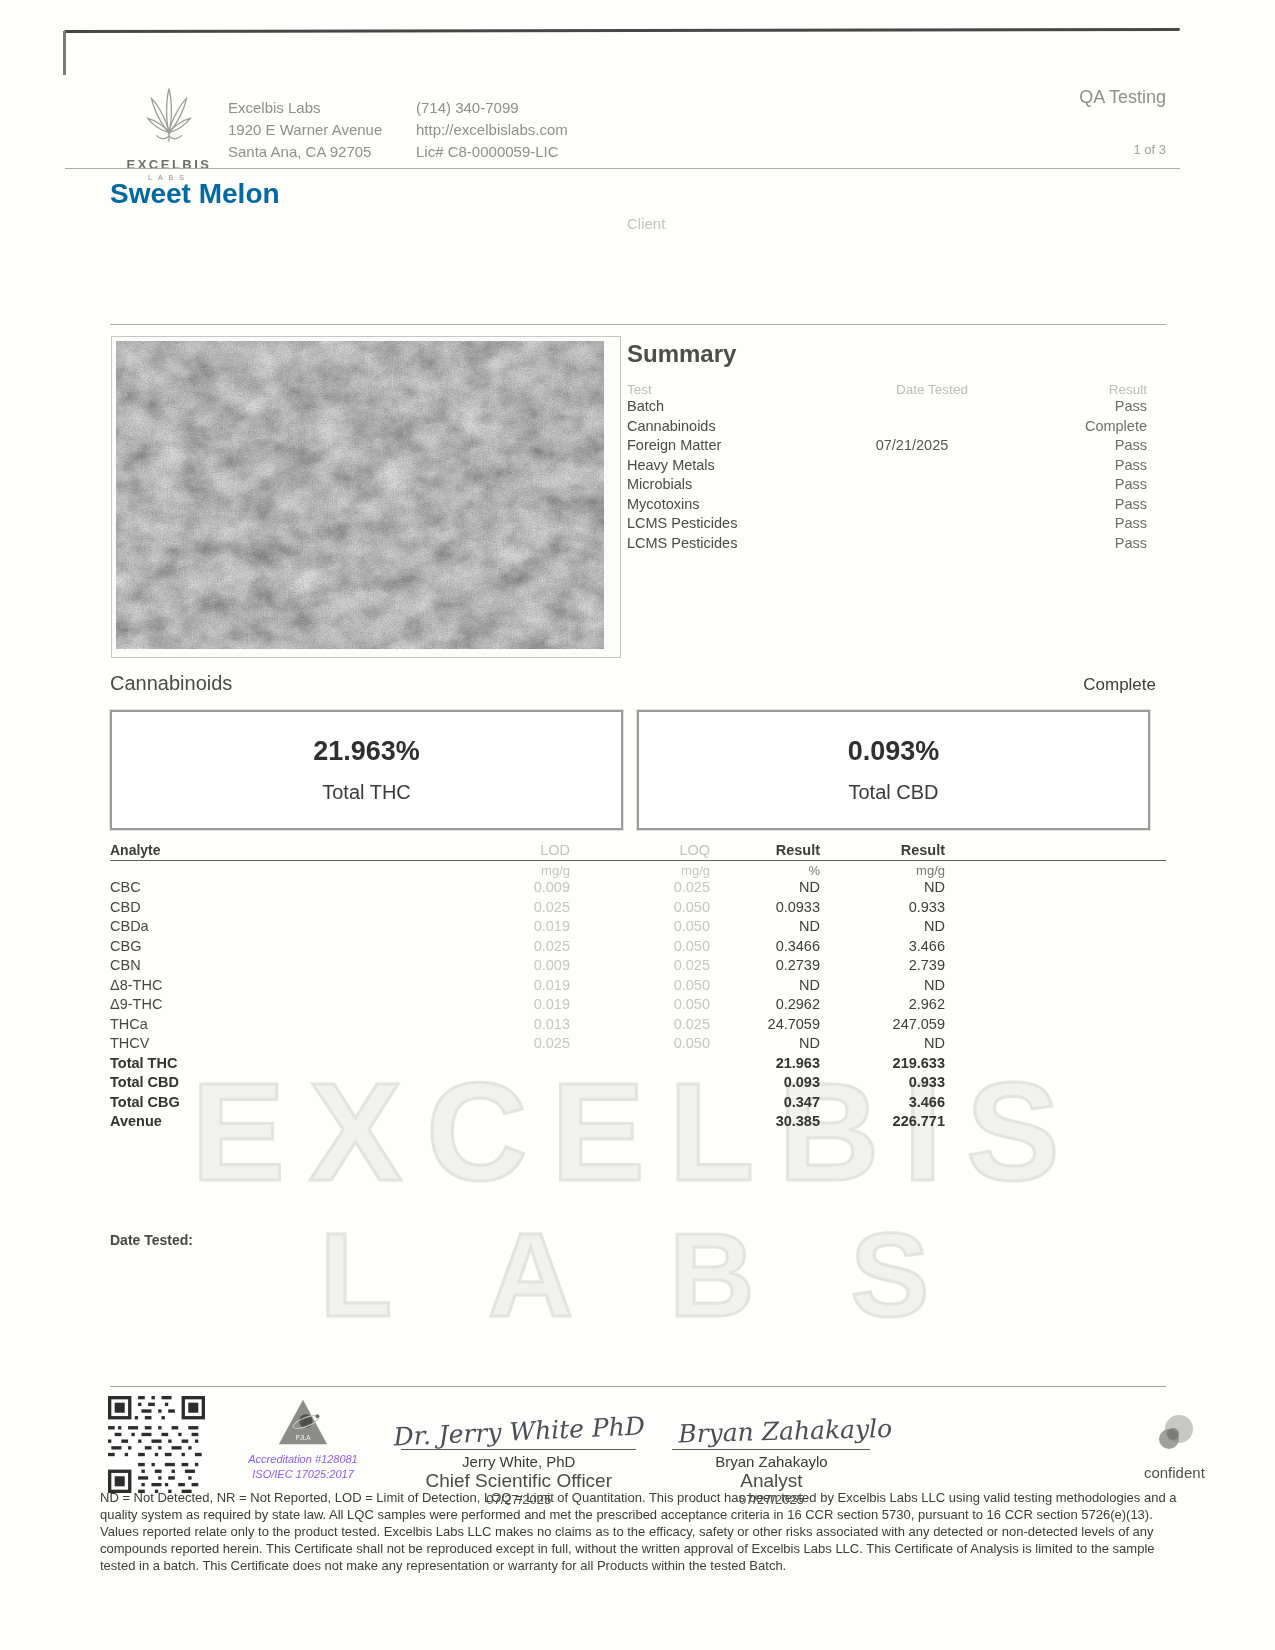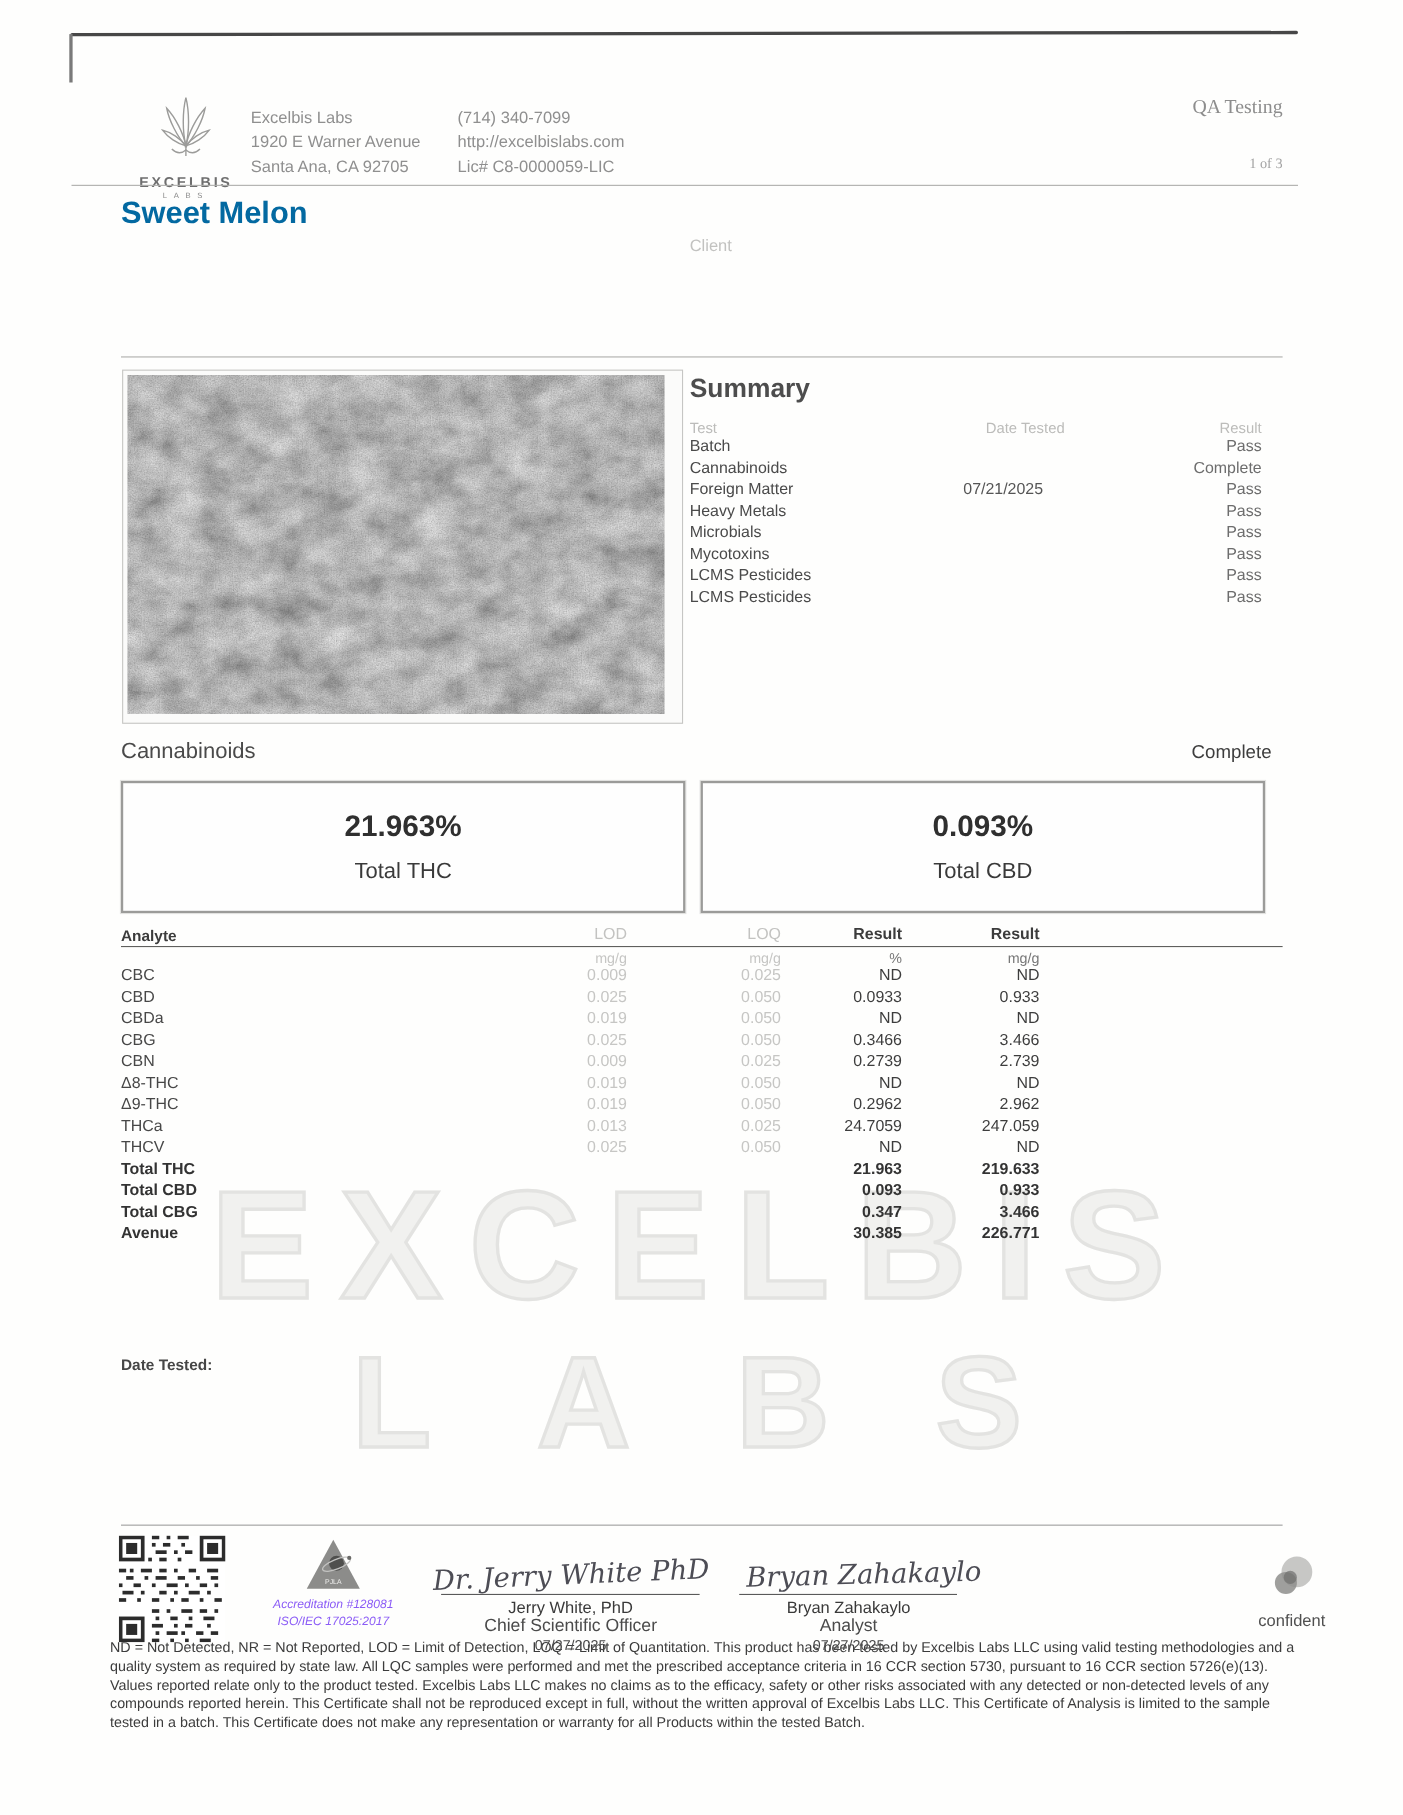--- a/index.html
+++ b/index.html
@@ -11,21 +11,21 @@
   .scan-top-line { position:absolute; top:29px; left:64px; width:1116px; height:3px; background:#474747; border-radius:2px; transform:rotate(-0.1deg); z-index:2; }
   .scan-fold { position:absolute; top:31px; left:63px; width:3px; height:44px; background:#7a7a7a; z-index:2; }
 
   
   .header { top:85px; left:110px; width:1056px; display:flex; align-items:flex-start; color:#8f8f8f; }
   .logo-block { width:118px; text-align:center; }
   .logo-name { font-size:13px; letter-spacing:2.5px; color:#6e6e6e; font-weight:bold; margin-top:2px; }
   .logo-sub { font-size:7px; letter-spacing:6px; color:#8a8a8a; margin-top:2px; }
   .lab-info { width:188px; margin-left:0; font-size:15px; line-height:22px; padding-top:12px; }
   .contact-info { width:270px; font-size:15px; line-height:22px; padding-top:12px; }
-  .qa-block { margin-left:auto; text-align:right; display:flex; flex-direction:column; align-items:flex-end; height:72px; justify-content:space-between; padding-top:2px;font-family:Liberation Serif, serif; }
+  .qa-block { margin-left:auto; text-align:right; display:flex; flex-direction:column; align-items:flex-end; height:72px; justify-content:space-between; padding-top:2px; }
   .qa-title { font-size:18px; color:#8d8d8d; }
   .qa-page { font-size:13px; color:#a3a3a3; }
 
   .rule { position:absolute; height:1px; background:#adadab; z-index:1; }
 
   
   .title { top:178px; left:110px; font-size:28px; font-weight:bold; color:#0369a1; font-family:"Liberation Sans", sans-serif; }
   .info-grid { top:213px; left:110px; width:1056px; display:flex; }
   .info-col { font-size:15px; line-height:21.5px; color:#454545; }
   .info-col.c1 { width:260px; }
@@ -92,21 +92,21 @@
   .qr { width:97px; height:97px; flex:none; }
   .pjla-block { width:168px; text-align:center; flex:none; margin-left:14px; }
   .pjla-block svg { display:block; margin:0 auto; }
   .pjla-cap { font-size:11px; line-height:15px; color:#8b5cf6;font-style:italic; }
   .sigs { flex:1; display:flex; gap:20px; padding:0 6px; }
   .sig { flex:1; text-align:center; }
   .sig-script { font-family:"DejaVu Serif", serif; font-style:italic; font-size:25px; color:#4d4d55; height:50px; display:flex; align-items:flex-end; justify-content:center; white-space:nowrap; transform:rotate(-2.5deg); }
   .sig.s2 .sig-script { transform:rotate(-1.5deg) translateX(14px); }
   .sig-line { border-top:1.5px solid #5a5a5a; margin:3px 8px 3px; }
   .sig-name { font-size:15px; color:#393939; }
-  .sig-title { font-size:16px; color:#4a4a4a; }
+  .sig-title { font-size:19px; color:#4a4a4a; }
   .sig-date { font-size:13px; color:#4a4a4a; }
   .lims { width:242px; text-align:right; font-size:14.5px; line-height:21.5px; color:#474747; flex:none; padding-top:2px; }
   .lims .lims-line:first-child { color:#3b3b3b; }
   .brand-block { width:96px; flex:none; text-align:center; padding-top:16px; }
   .brand-word { font-size:15px; color:#4f4f4f; margin-top:4px; }
 
   
   .disclaimer { top:1489px; left:100px; width:1078px; font-size:13px; line-height:17px; color:#3c3c3c; z-index:1; }
 </style>
 </head>

